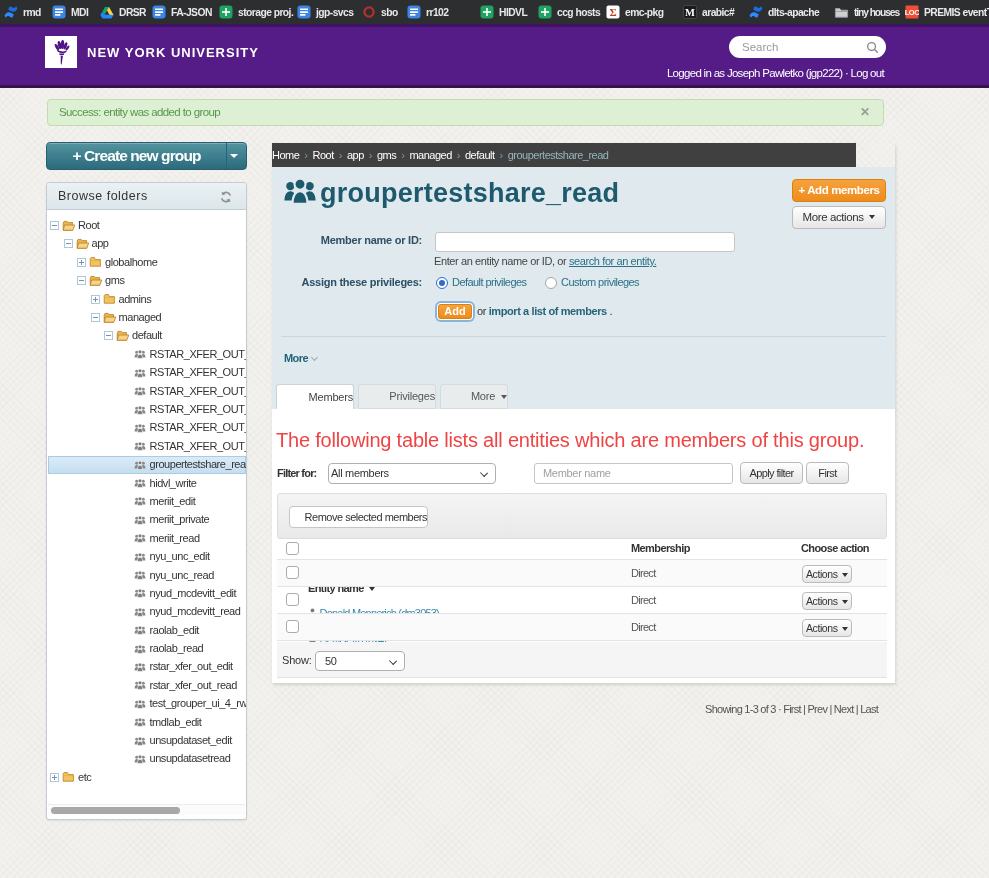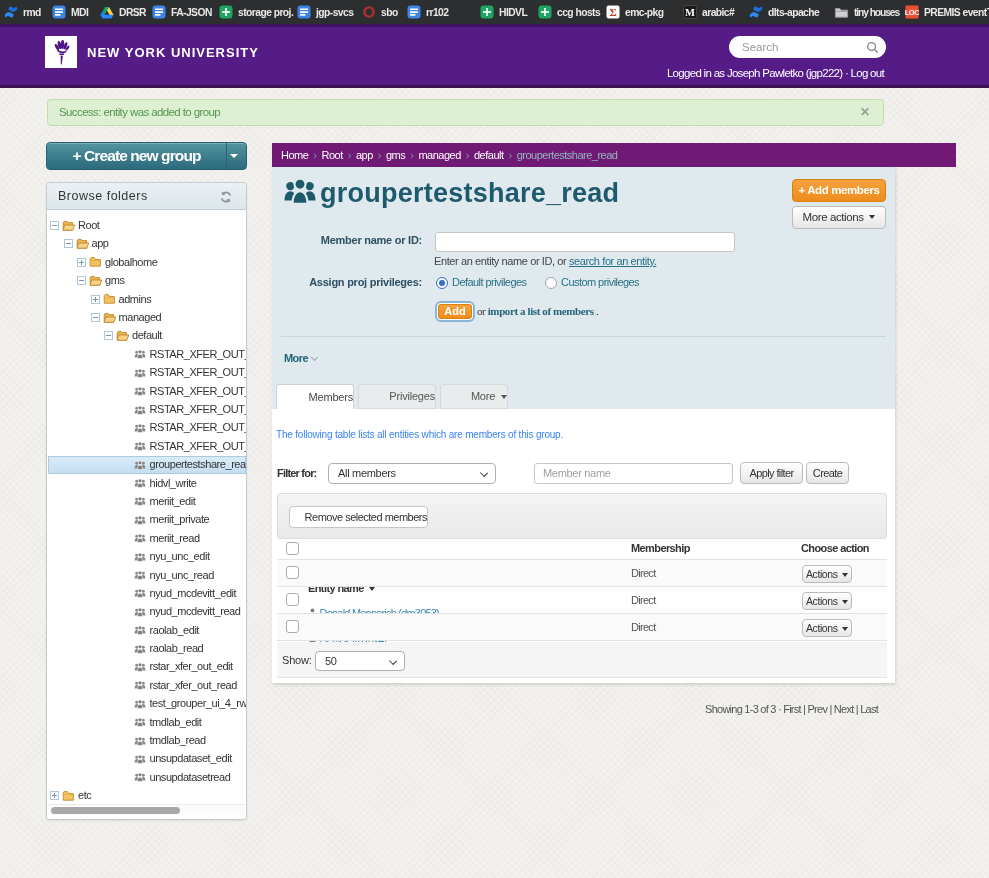--- a/index.html
+++ b/index.html
@@ -52,22 +52,22 @@
 .tg { position:absolute; top:4.5px; width:9px; height:9px; background:#fff; border:1px solid #aec8da; }
 .tg i { position:absolute; left:1px; top:3px; width:5px; height:1px; background:#7693ab; }
 .tg i.v { transform:rotate(90deg); }
 .ico { position:absolute; top:3px; }
 .ico.gi { top:4px; }
 .tlabel { position:absolute; top:2.5px; }
 #hscroll { position:absolute; left:1px; top:621px; width:197px; height:11px; background:#fbfbfb; border-top:1px solid #ececec; }
 #hscroll .thumb { position:absolute; left:3px; top:2px; width:129px; height:7px; background:#a8a8a8; border-radius:4px; }
 
 #panel { position:absolute; left:272px; top:143px; width:623px; height:540px; box-shadow:1px 2px 3px rgba(0,0,0,0.13); }
-#crumb { position:absolute; left:0; top:0; width:684px; height:24px; background:#701a75;
-  color:#fff; font-size:11px; letter-spacing:-0.5px; line-height:24px; padding-left:9px; }
+#crumb { position:absolute; left:0; top:0; width:584px; height:24px; background:#404040;
+  color:#fff; font-size:11px; letter-spacing:-0.5px; line-height:24px; }
 #crumb .sep { color:#6fa0ab; padding:0 5px; }
 #crumb .last { color:#93b6bd; }
 #bluearea { position:absolute; left:0; top:24px; width:623px; height:242px; background:#dfe9ee; }
 #whitearea { position:absolute; left:0; top:266px; width:623px; height:274px; background:#fff; }
 
 #gicon { position:absolute; left:9.5px; top:9.5px; }
 #gtitle { position:absolute; left:48px; top:11px; font-size:27px; font-weight:bold; color:#1e5a6e; letter-spacing:0.25px; }
 .btn-orange { background:linear-gradient(#f6a23d,#ee8c1e); border:1px solid #d9820f; border-radius:4px;
   color:#fff; font-weight:bold; text-align:center; }
 .btn-grey { background:linear-gradient(#ffffff,#e6e6e6); border:1px solid #bbb; border-radius:4px;
@@ -83,32 +83,32 @@
 #mninput { position:absolute; left:163px; top:64.5px; width:300px; height:20px; }
 #hint { position:absolute; left:162px; top:88px; font-size:11px; letter-spacing:-0.4px; color:#444; }
 a.teal { color:#2a7187; text-decoration:underline; }
 .radio { position:absolute; width:12px; height:12px; border-radius:50%; background:#fff;
   border:1px solid #a6a6a6; }
 .radio.on { border-color:#2e6cd0; background:#fff; }
 .radio.on i { position:absolute; left:2px; top:2px; width:6px; height:6px; border-radius:50%; background:#2e6cd0; }
 .plabel { position:absolute; font-size:11px; letter-spacing:-0.55px; color:#2a7187; }
 #addbtn { position:absolute; left:166px; top:137px; width:34px; height:15px; font-size:11px; line-height:13px;
   border-radius:3px; box-shadow:0 0 0 1px #fff, 0 0 0 3px #88b5d8; }
-#orimport { position:absolute; left:205px; top:138px; font-size:11px; letter-spacing:-0.4px; color:#333;font-family:Liberation Serif, serif; }
+#orimport { position:absolute; left:205px; top:138px; font-size:11px; letter-spacing:-0.4px; color:#333; }
 #orimport b { color:#266478; }
 #divider { position:absolute; left:9px; top:169px; width:605px; height:1px; background:#c8d7de; }
 #morelink { position:absolute; left:12px; top:185px; font-size:11px; font-weight:bold; letter-spacing:-0.55px; color:#20647a; }
 .vchev { display:inline-block; width:5px; height:5px; border-right:1.2px solid #98abb3; border-bottom:1.2px solid #98abb3;
   transform:rotate(45deg); vertical-align:2px; margin-left:4px; }
 .tab { position:absolute; top:217px; height:25px; font-size:11px; letter-spacing:-0.2px; text-align:right; border-radius:3px 3px 0 0; }
 #tab1 { left:4px; width:78px; background:#fff; border:1px solid #ccd4d8; border-bottom:none; color:#444; line-height:25px; height:25.5px; }
 #tab2 { left:86px; width:78px; background:#e9eced; border:1px solid #d5dadd; color:#555; line-height:23px; }
 #tab3 { left:168px; width:68px; background:#e9eced; border:1px solid #d5dadd; color:#555; line-height:23px; }
 
-#lead { position:absolute; left:4px; top:20px; font-size:10px; letter-spacing:-0.2px; color:#3b82f6; }
+#lead { position:absolute; left:4px; top:20px; font-size:20px; letter-spacing:-0.2px; color:#ef4444; }
 #wfilter { position:absolute; left:5px; top:58px; font-size:11px; font-weight:bold; letter-spacing:-0.8px; color:#333; }
 .sel-box { position:absolute; background:#fff; border:1px solid #b0b0b0; border-radius:4px;
   font-size:11px; letter-spacing:-0.3px; color:#333; }
 .chev { position:absolute; right:8px; top:6px; width:6px; height:6px; border-right:1.8px solid #333; border-bottom:1.8px solid #333;
   transform:rotate(45deg) scale(1,0.9); }
 #toolbar { position:absolute; left:5px; top:84px; width:610px; height:46px; background:linear-gradient(#f4f4f4,#e9e9e9);
   border:1px solid #ddd; border-radius:3px; }
 #rmbtn { position:absolute; left:11px; top:12px; width:139px; height:22px; background:#fff; border:1px solid #c6c6c6;
   border-radius:4px; font-size:11px; letter-spacing:-0.5px; color:#333; text-align:right; line-height:20px; white-space:nowrap; }
 #mtable { position:absolute; left:5px; top:130px; width:610px; font-size:11px; letter-spacing:-0.5px; color:#333; }
@@ -712,35 +712,20 @@
               <circle cx="2.7" cy="3.3" r="1.45"></circle>
               <circle cx="9.3" cy="3.3" r="1.45"></circle>
               <path d="M0.6 8.4 C0.6 6.2 1.5 5.1 2.7 5.1 C3.9 5.1 4.8 6.2 4.8 8.4 Z"></path>
               <path d="M7.2 8.4 C7.2 6.2 8.1 5.1 9.3 5.1 C10.5 5.1 11.4 6.2 11.4 8.4 Z"></path>
             </g>
             <g fill="#7a7a7a">
               <circle cx="6" cy="2.8" r="1.85" stroke="#ffffff" stroke-width="0.6"></circle>
               <path d="M3.5 9.4 C3.5 6.6 4.6 5.2 6 5.2 C7.4 5.2 8.5 6.6 8.5 9.4 Z" stroke="#ffffff" stroke-width="0.6"></path>
             </g>
           </svg></span>
-        <span class="tlabel" style="left:101.5px">tmdlab_read</span>
-      </div>
-<div class="trow">
-        <span class="ico gi" style="left:86.0px"><svg width="12" height="11" viewBox="0 0 12 11">
-            <g fill="#878787">
-              <circle cx="2.7" cy="3.3" r="1.45"></circle>
-              <circle cx="9.3" cy="3.3" r="1.45"></circle>
-              <path d="M0.6 8.4 C0.6 6.2 1.5 5.1 2.7 5.1 C3.9 5.1 4.8 6.2 4.8 8.4 Z"></path>
-              <path d="M7.2 8.4 C7.2 6.2 8.1 5.1 9.3 5.1 C10.5 5.1 11.4 6.2 11.4 8.4 Z"></path>
-            </g>
-            <g fill="#7a7a7a">
-              <circle cx="6" cy="2.8" r="1.85" stroke="#ffffff" stroke-width="0.6"></circle>
-              <path d="M3.5 9.4 C3.5 6.6 4.6 5.2 6 5.2 C7.4 5.2 8.5 6.6 8.5 9.4 Z" stroke="#ffffff" stroke-width="0.6"></path>
-            </g>
-          </svg></span>
         <span class="tlabel" style="left:101.5px">unsupdataset_edit</span>
       </div>
 <div class="trow">
         <span class="ico gi" style="left:86.0px"><svg width="12" height="11" viewBox="0 0 12 11">
             <g fill="#878787">
               <circle cx="2.7" cy="3.3" r="1.45"></circle>
               <circle cx="9.3" cy="3.3" r="1.45"></circle>
               <path d="M0.6 8.4 C0.6 6.2 1.5 5.1 2.7 5.1 C3.9 5.1 4.8 6.2 4.8 8.4 Z"></path>
               <path d="M7.2 8.4 C7.2 6.2 8.1 5.1 9.3 5.1 C10.5 5.1 11.4 6.2 11.4 8.4 Z"></path>
             </g>
@@ -783,21 +768,21 @@
           </g>
         </svg></div>
     <div id="gtitle">groupertestshare_read</div>
     <div id="addmem" class="btn-orange">+ Add members</div>
     <div id="moreact" class="btn-grey">More actions <span class="downcar"></span></div>
 
     <div class="flabel" style="top:67px;">Member name or ID:</div>
     <div id="mninput" class="inp"></div>
     <div id="hint">Enter an entity name or ID, or <a class="teal">search for an entity.</a></div>
 
-    <div class="flabel" style="top:109px;">Assign proj privileges:</div>
+    <div class="flabel" style="top:109px;">Assign these privileges:</div>
     <span class="radio on" style="left:164px; top:110px;">
         <i></i>
       </span>
     <span class="plabel" style="left:180px; top:109px;">Default privileges</span>
     <span class="radio" style="left:273px; top:110px;"></span>
     <span class="plabel" style="left:289px; top:109px;">Custom privileges</span>
 
     <div id="addbtn" class="btn-orange">Add</div>
     <div id="orimport">or <b>import a list of members</b> .</div>
 
@@ -805,24 +790,24 @@
     <div id="morelink">More<span class="vchev"></span></div>
 
     <div id="tab1" class="tab">Members</div>
     <div id="tab2" class="tab">Privileges</div>
     <div id="tab3" class="tab">More <span class="downcar" style="border-top-color:#555; vertical-align:1px;"></span></div>
   </div>
 
   <div id="whitearea">
     <div id="lead">The following table lists all entities which are members of this group.</div>
     <div id="wfilter">Filter for:</div>
-    <div class="sel-box" style="left:56px; top:53.5px; width:168px; height:21px; line-height:19px; padding-left:9px;">All members<span class="chev"></span></div>
+    <div class="sel-box" style="left:56px; top:53.5px; width:168px; height:21px; line-height:19px; padding-left:2px;">All members<span class="chev"></span></div>
     <div class="inp" style="position:absolute; left:262px; top:53.5px; width:199px; height:21px; color:#a0a0a0; font-size:11px; letter-spacing:-0.3px; line-height:19px; padding-left:8px;">Member name</div>
     <div class="btn-grey" style="position:absolute; left:468px; top:53px; width:63px; height:22px; font-size:11px; letter-spacing:-0.6px; line-height:20px;">Apply filter</div>
-    <div class="btn-grey" style="position:absolute; left:534px; top:53px; width:43px; height:22px; font-size:11px; letter-spacing:-0.6px; line-height:20px;">Create</div>
+    <div class="btn-grey" style="position:absolute; left:534px; top:53px; width:43px; height:22px; font-size:11px; letter-spacing:-0.6px; line-height:20px;">First</div>
 
     <div id="toolbar">
         <div id="rmbtn">Remove selected members</div>
       </div>
 
     <div id="mtable">
       <div class="mrow hrow">
         <span class="c1 chk"></span>
         <span class="c2">Entity name <span class="downcar" style="border-top-color:#333; vertical-align:1px;"></span></span>
         <span class="c3">Membership</span>

